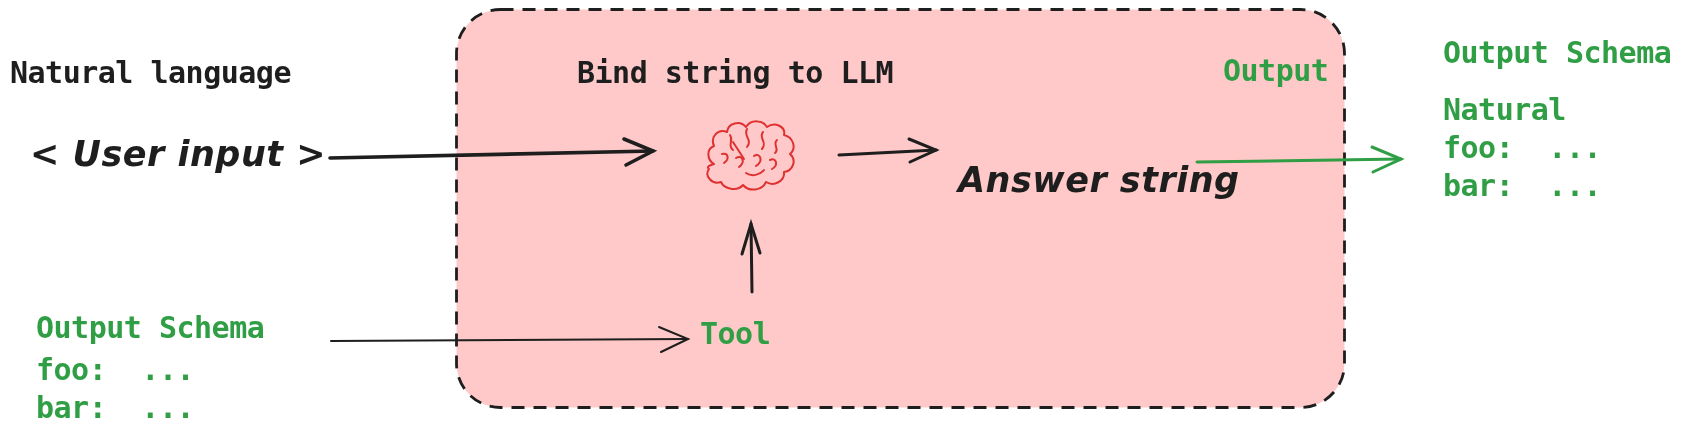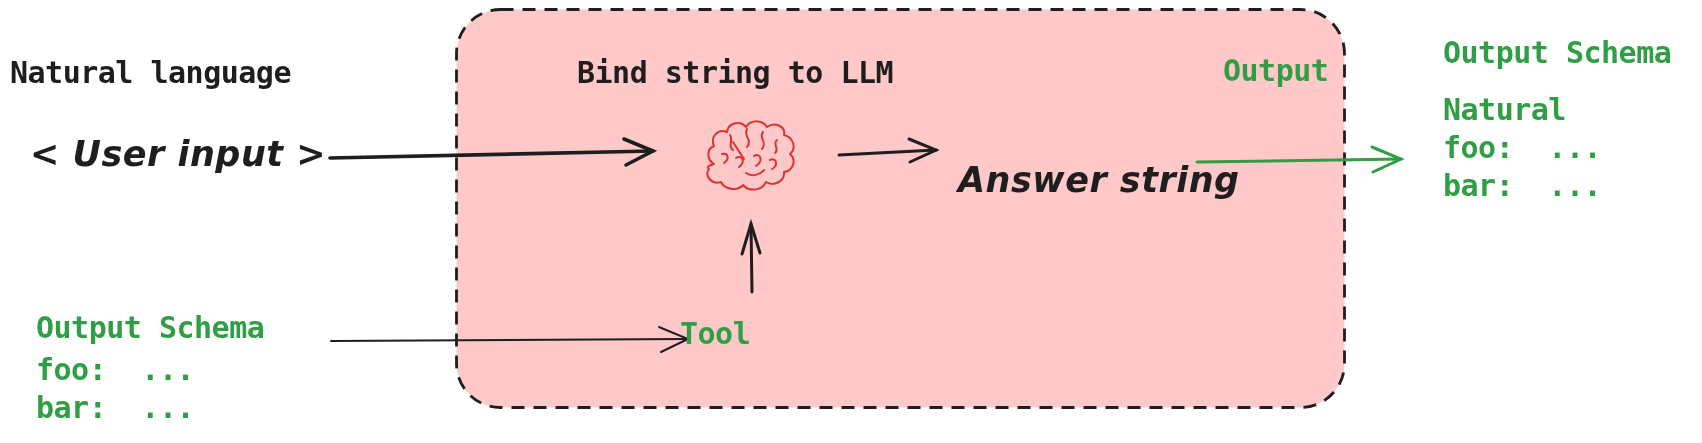--- a/index.html
+++ b/index.html
@@ -45,21 +45,21 @@
     letter-spacing: 0.5px;
   }
   .green { color: #2f9e44; }
 
   
   .natural-language   { left: 10px;   top: 58px;  }
   .user-input         { left: 30px;   top: 137px; }
   .bind-schema-title  { left: 577px;  top: 58px;  }
   .parse-label        { left: 1223px; top: 56px;  }
   .answer-string      { left: 958px;  top: 124px; margin-top: 39px; }
-  .tool-label         { left: 680px;  top: 319px; }
+  .tool-label         { left: 700px;  top: 319px; }
   .os-left-title      { left: 36px;   top: 313px; }
   .os-left-foo        { left: 36px;   top: 355px; }
   .os-left-bar        { left: 36px;   top: 393px; }
   .os-right-title     { left: 1443px; top: 38px;  }
   .os-right-answer    { left: 1443px; top: 95px;  }
   .os-right-foo       { left: 1443px; top: 133px; }
   .os-right-bar       { left: 1443px; top: 171px; }
 </style>
 </head>
 <body>

